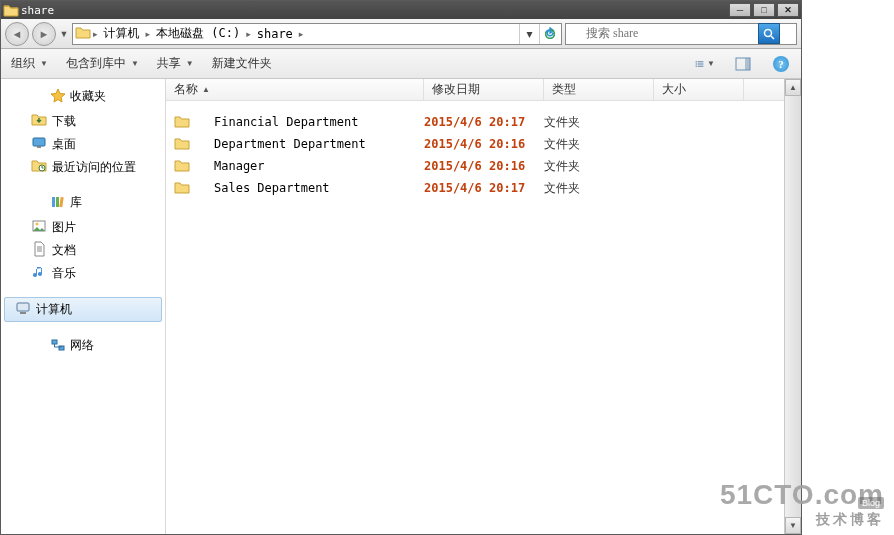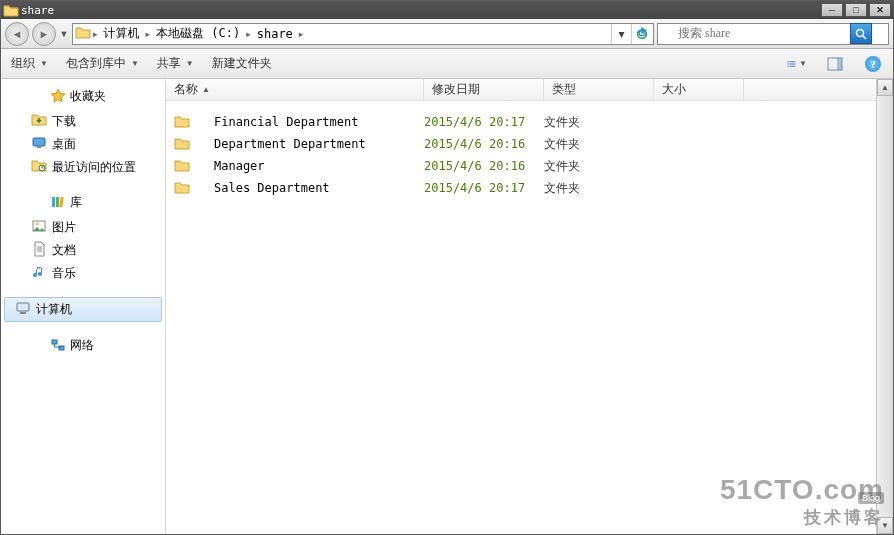--- a/index.html
+++ b/index.html
@@ -7,21 +7,21 @@
   font-family: "Microsoft YaHei", SimSun, Arial, sans-serif;
   font-size: 12px;
   background: #fff;
   width: 894px;
   height: 535px;
   overflow: hidden;
   position: relative;
 }
 .window {
   border: 1px solid #5a5a5a;
-  width: 894px;
+  width: 802px;
   height: 535px;
   display: flex;
   flex-direction: column;
 }
 
 .title-bar {
   background: linear-gradient(#555, #444);
   color: #fff;
   height: 18px;
   display: flex;
@@ -166,21 +166,21 @@
 .sort-arrow { font-size:8px;color:#555; }
 .file-list { flex:1;padding-top:10px; }
 .file-row {
   display:flex;align-items:center;
   height: 22px;
   padding-left: 8px;
   font-family: SimSun, monospace;
   font-size: 12px;
 }
 .file-row .fname { width: 250px;display:flex;align-items:center;gap:24px; }
-.file-row .fdate { width: 120px;color:#4d7c0f; }
+.file-row .fdate { width: 120px;color:#c2410c;font-weight:bold; }
 .file-row .ftype { width: 110px;color:#333; }
 
 .vscroll {
   width: 17px;
   background: linear-gradient(90deg,#efefef,#dcdcdc);
   border-left: 1px solid #c8c8c8;
   display:flex;flex-direction:column;
 }
 .sc-btn { height:17px;background:linear-gradient(#f5f5f5,#dadada);border:1px solid #b5b5b5;display:flex;align-items:center;justify-content:center;font-size:8px;color:#555; }
 .sc-track { flex:1; }
@@ -191,21 +191,21 @@
 
 .watermark {
   position:absolute;
   right:10px;bottom:6px;
   text-align:right;
   color:rgba(170,170,170,0.85);
   font-family:Arial,sans-serif;
   pointer-events:none;
 }
 .watermark .big { font-size:28px;font-weight:bold;letter-spacing:1px;color:rgba(160,160,160,0.9); }
-.watermark .sub { font-size:17px;font-weight:bold;letter-spacing:3px;color:rgba(150,150,150,0.9); }
+.watermark .sub { font-size:14px;font-weight:bold;letter-spacing:3px;color:rgba(150,150,150,0.9); }
 .watermark .blog { position:absolute;right:0;top:18px;background:rgba(100,100,100,0.5);color:#fff;font-size:9px;padding:1px 4px;border-radius:2px; }
 </style>
 </head>
 <body>
 
 <div class="window">
 
   <div class="title-bar">
     <span class="ticon icon-folder">
       <svg viewBox="0 0 16 14">

